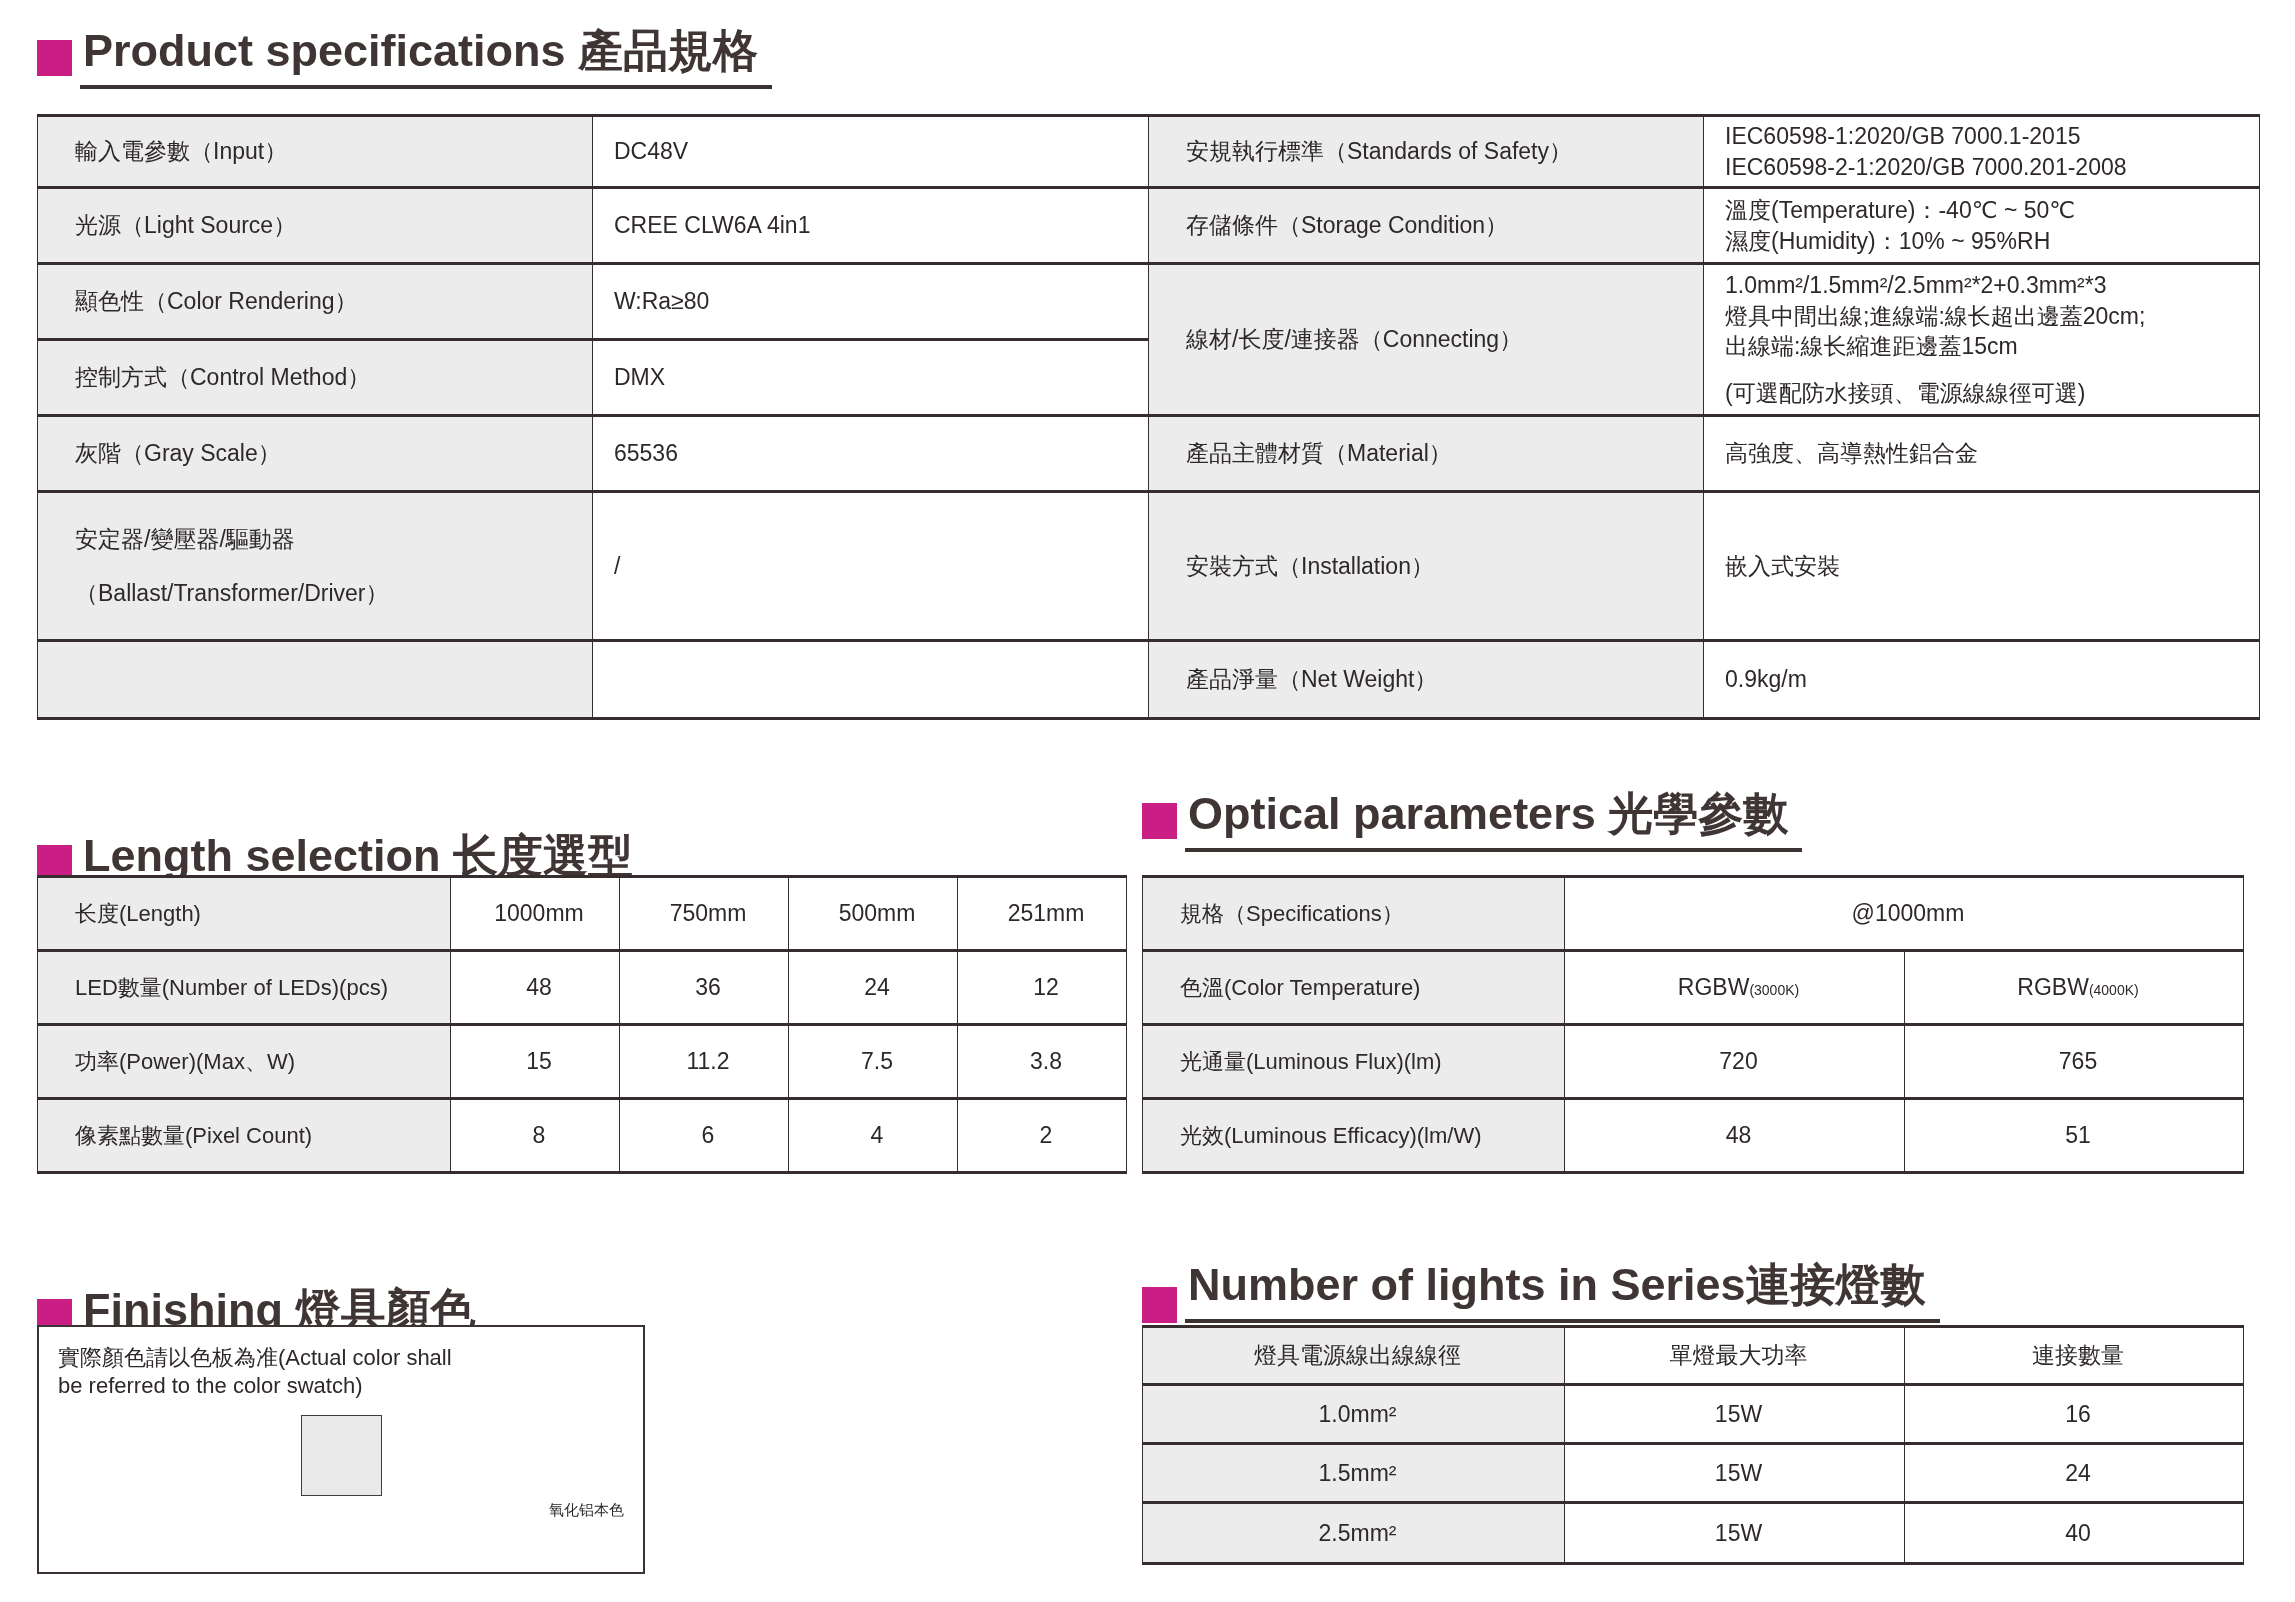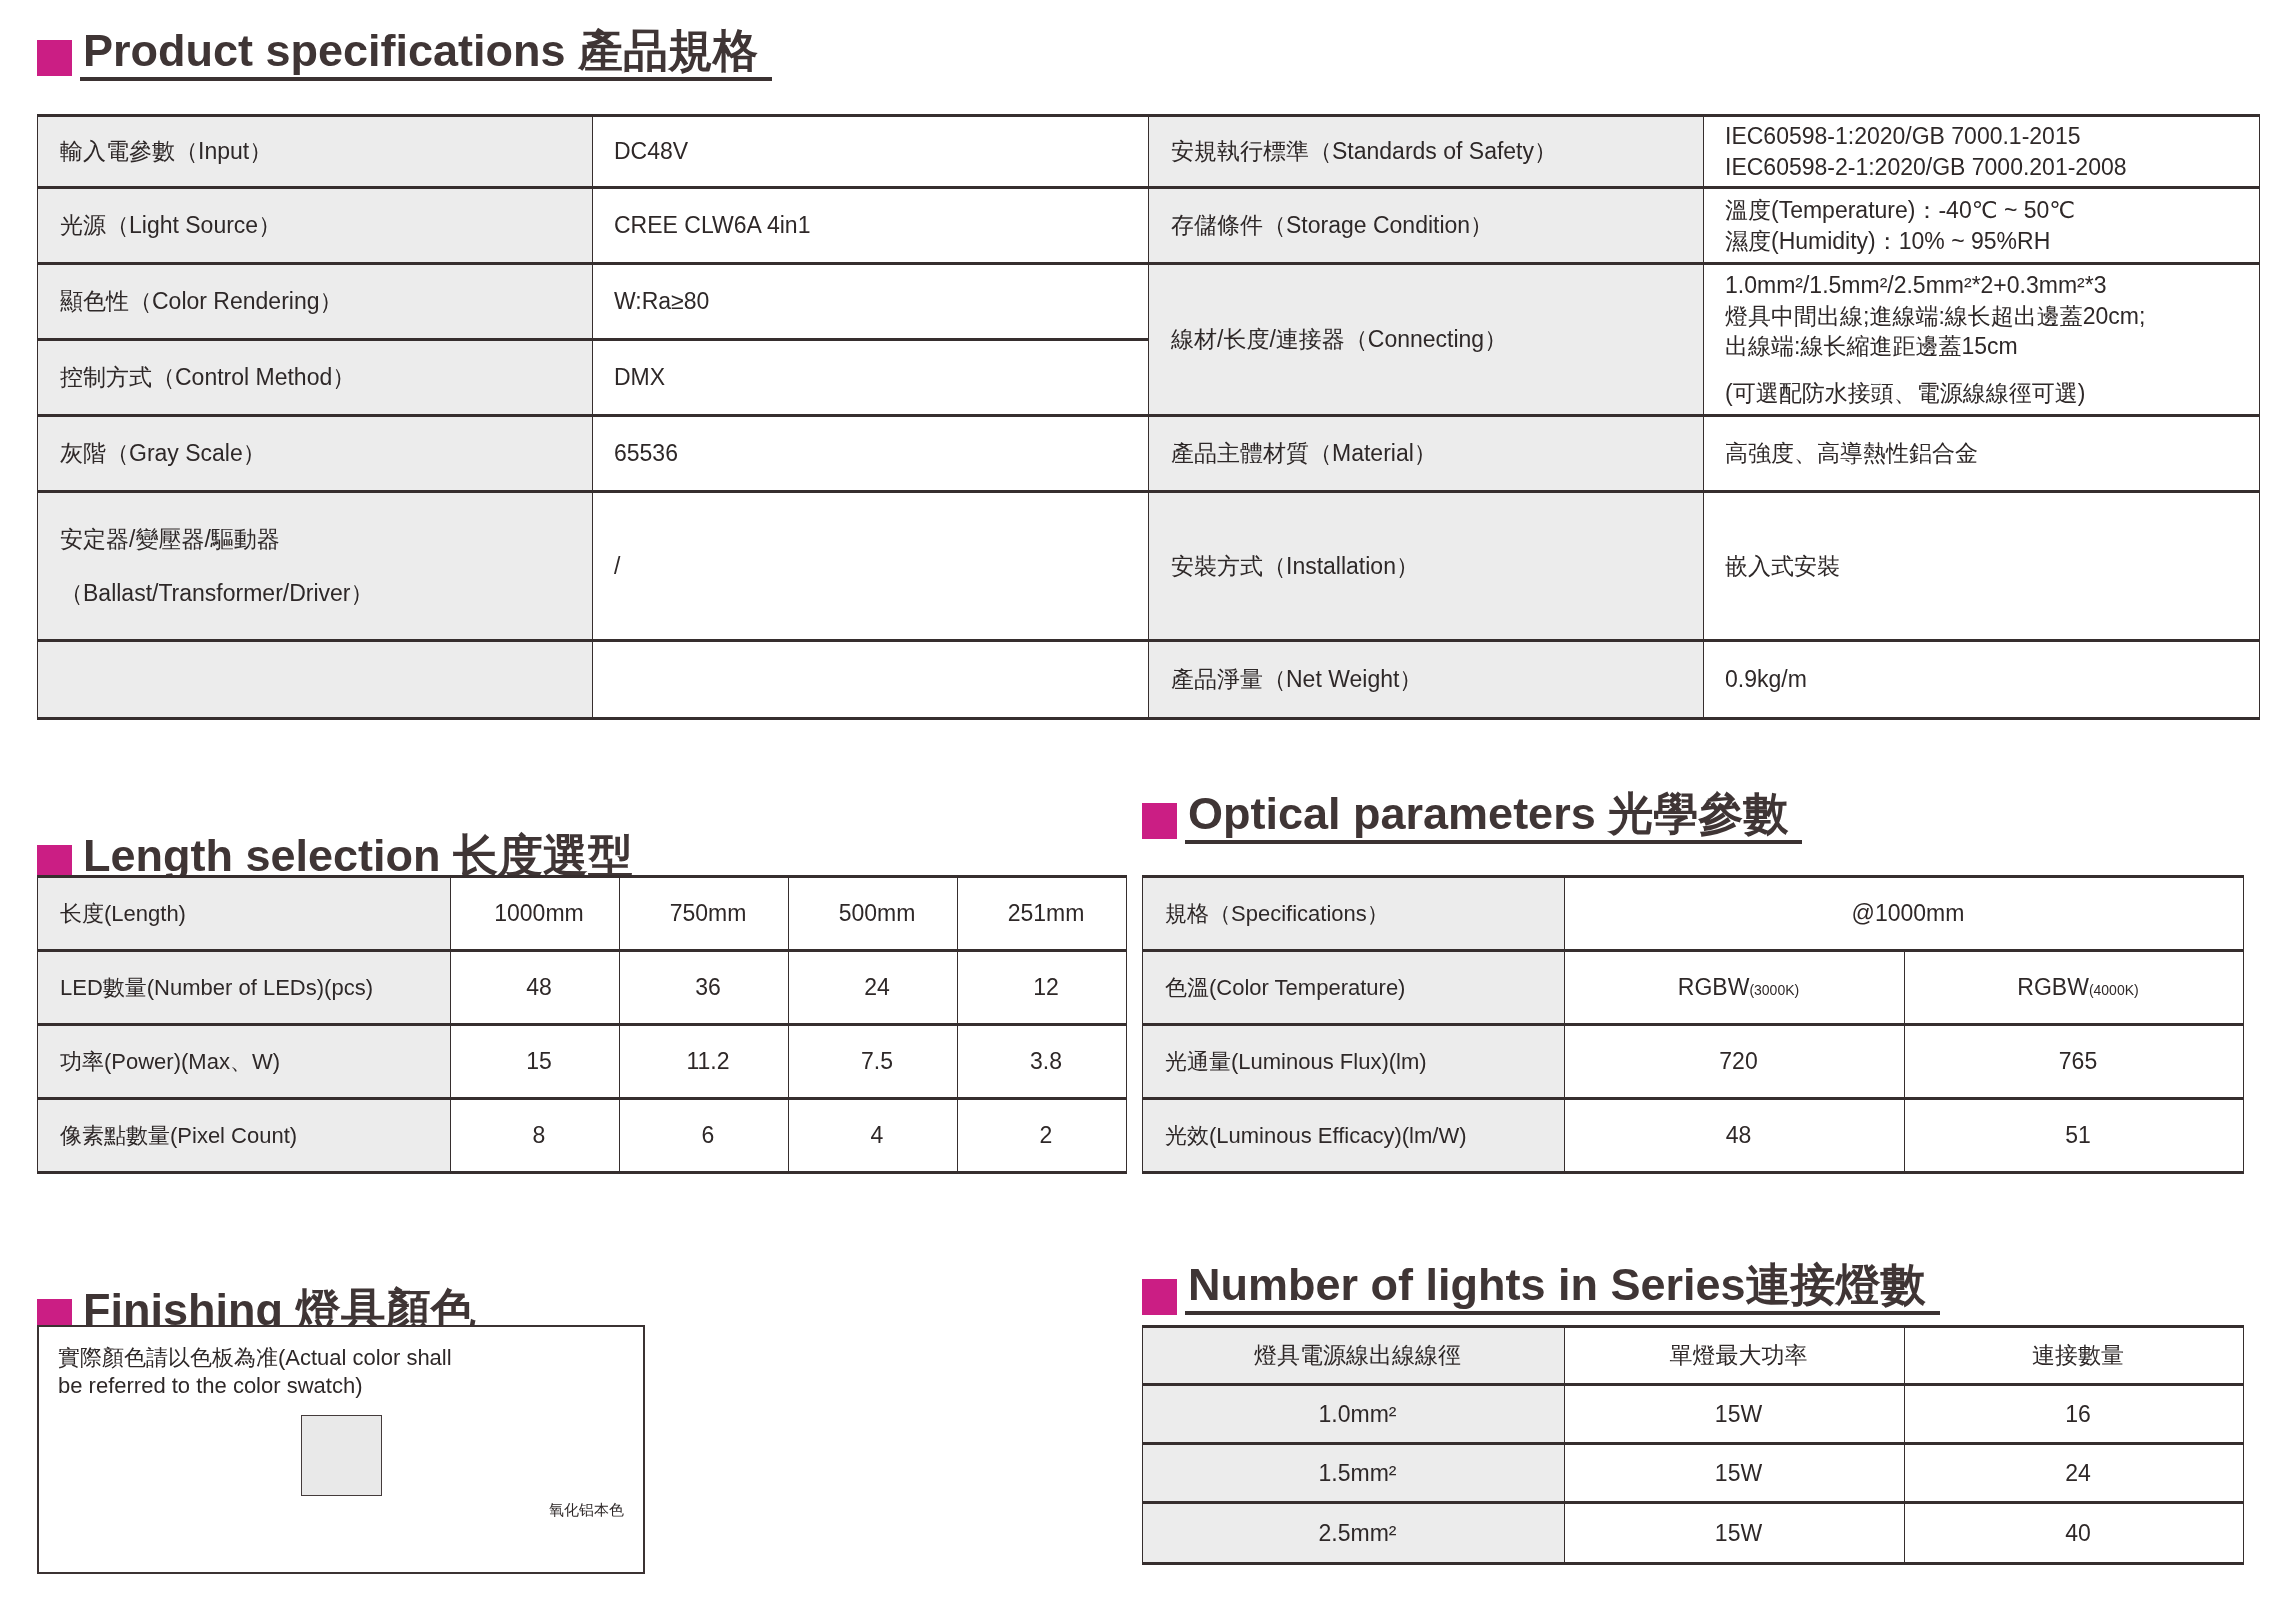--- a/index.html
+++ b/index.html
@@ -9,36 +9,36 @@
     font-family:"Liberation Sans","DejaVu Sans",sans-serif;
     color:#2e2828;
   }
   .page { position:relative; width:2295px; height:1602px; overflow:hidden; background:#ffffff; }
 
   
   .heading { position:absolute; display:flex; align-items:flex-start; white-space:nowrap; }
   .sq { flex:none; width:35px; height:36px; background:#cb1e84; margin-top:12px; }
   .ht {
     margin-left:8px; font-size:45px; font-weight:bold; line-height:1;
-    color:#3f3535; padding:0 14px 4px 3px; border-bottom:4px solid #3b3232;
+    color:#3f3535; padding:0 14px 12px 3px; border-bottom:4px solid #3b3232;
   }
   #h1  { left:37px;   top:28px;  }
   #h2a { left:37px;   top:833px;justify-content:center; }
   #h2b { left:1142px; top:791px; }
   #h3a { left:37px;   top:1262px;margin-top:25px; }
   #h3b { left:1142px; top:1262px;align-items:flex-end; }
 
   
   table { position:absolute; border-collapse:collapse; table-layout:fixed; }
   td {
     border:1.5px solid #362e2e; border-top-width:3px; border-bottom-width:3px;
     font-size:23px; line-height:1.32; vertical-align:middle; overflow:hidden;
     background:#ffffff;
   }
-  .lab { background:#ececec; text-align:left; padding-left:22px; }
+  .lab { background:#ececec; text-align:left; padding-left:37px; }
   .val { background:#ffffff; text-align:left; padding-left:21px; }
   .ctr { text-align:center; padding-left:8px; }
   .small-lab { font-size:22px; white-space:nowrap; }
 
   #spec-table   { left:37px;   top:114px;  width:2221px; }
   #len-table    { left:37px;   top:875px; width:1090px; }
   #opt-table    { left:1142px; top:875px; width:1101px; }
   #series-table { left:1142px; top:1325px; width:1101px; }
 
   .gap { margin-top:17px; }

